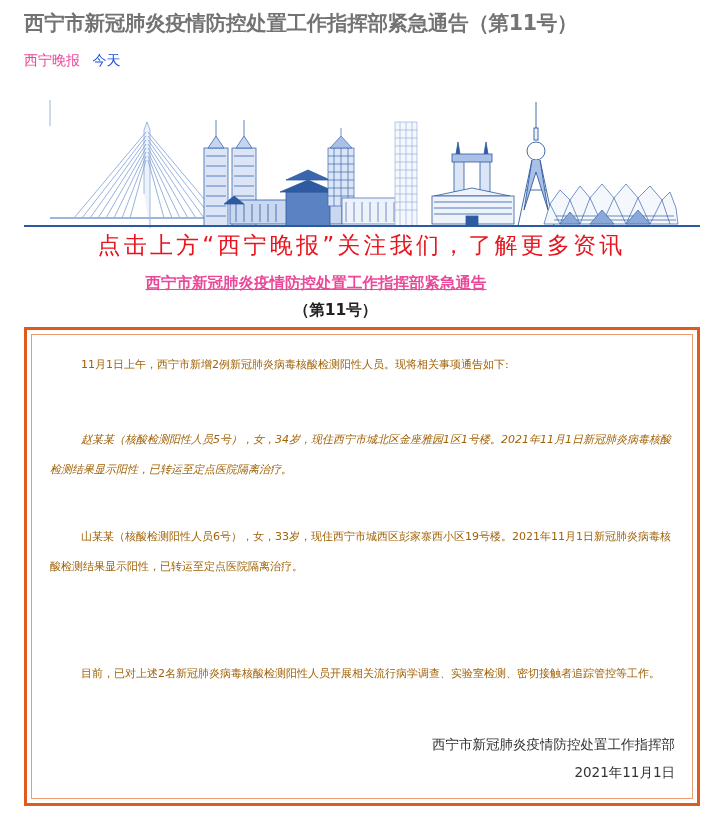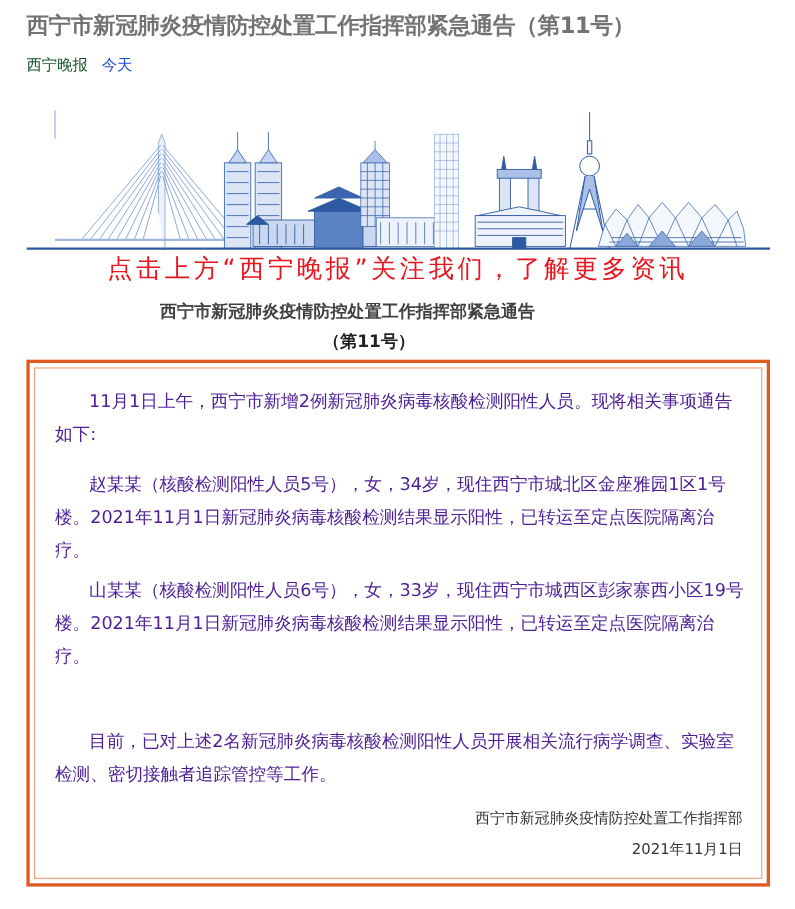--- a/index.html
+++ b/index.html
@@ -1,35 +1,35 @@
 <!DOCTYPE html>
 <html><head>
 <meta charset="utf-8">
 <style>
   html, body { margin:0; padding:0; background:#ffffff; }
   body { width:723px; height:826px; position:relative; overflow:hidden;
          font-family:"DejaVu Sans","Liberation Sans",sans-serif; color:#333; }
   .title { position:absolute; left:24px; top:8px; width:690px;
            font-size:20.5px; font-weight:bold; color:#737373; line-height:30px; letter-spacing:-0.3px; white-space:nowrap; }
   .meta { position:absolute; left:24px; top:50px; font-size:14px; line-height:20px; white-space:nowrap; }
-  .meta .src { color:#14532d; }
+  .meta .src { color:#ec4899; }
   .meta .time { color:#1d4ed8; margin-left:8px; }
   .banner { position:absolute; left:24px; top:100px; width:676px; height:128px; }
   .banner svg { display:block; }
   .promo { position:absolute; left:0; width:723px; top:228px; text-align:center;
            font-size:23px; color:#e8141e; letter-spacing:3.2px; line-height:34px; white-space:nowrap; }
   .head1 { position:absolute; left:0; width:632px; top:270px; text-align:center;
-           font-size:15.5px; font-weight:bold; color:#404040; line-height:26px; white-space:nowrap; }
+           font-size:15.5px; font-weight:bold; color:#ec4899; line-height:26px; white-space:nowrap;text-decoration:underline; }
   .head2 { position:absolute; left:0; width:671px; top:297px; text-align:center;
            font-size:15.5px; font-weight:bold; color:#222; line-height:26px; white-space:nowrap; }
   .box-outer { position:absolute; left:24px; top:327px; width:670px; height:473px;
                border:3px solid #e05a20; }
   .box-inner { position:absolute; left:4px; top:4px; right:4px; bottom:4px;
                border:1px solid #ef9a72; }
-  .para { position:absolute; left:50px; width:630px; font-size:16px; color:#4c1d95; line-height:30px; }
+  .para { position:absolute; left:50px; width:630px; font-size:11px; color:#a16207; line-height:30px; }
   .para p { margin:0; text-indent:31px; }
   .sig { position:absolute; right:48px; text-align:left; font-size:13.5px; color:#333; line-height:26px; white-space:nowrap; }
 </style>
 </head>
 <body>
 
 <div class="title">西宁市新冠肺炎疫情防控处置工作指挥部紧急通告（第11号）</div>
 
 <div class="meta">
   <span class="src">西宁晚报</span>
@@ -105,21 +105,21 @@
 <div class="head1">西宁市新冠肺炎疫情防控处置工作指挥部紧急通告</div>
 <div class="head2">（第11号）</div>
 
 <div class="box-outer">
   <div class="box-inner"></div>
 </div>
 
 <div class="para" style="top:350px;">
   <p>11月1日上午，西宁市新增2例新冠肺炎病毒核酸检测阳性人员。现将相关事项通告如下:</p>
 </div>
-<div class="para" style="top:425px;">
+<div class="para" style="top:425px;font-style:italic;">
   <p>赵某某（核酸检测阳性人员5号），女，34岁，现住西宁市城北区金座雅园1区1号楼。2021年11月1日新冠肺炎病毒核酸检测结果显示阳性，已转运至定点医院隔离治疗。</p>
 </div>
 <div class="para" style="top:522px;">
   <p>山某某（核酸检测阳性人员6号），女，33岁，现住西宁市城西区彭家寨西小区19号楼。2021年11月1日新冠肺炎病毒核酸检测结果显示阳性，已转运至定点医院隔离治疗。</p>
 </div>
 <div class="para" style="top:647px;margin-top:12px;">
   <p>目前，已对上述2名新冠肺炎病毒核酸检测阳性人员开展相关流行病学调查、实验室检测、密切接触者追踪管控等工作。</p>
 </div>
 
 <div class="sig" style="top:731px;">西宁市新冠肺炎疫情防控处置工作指挥部</div>

